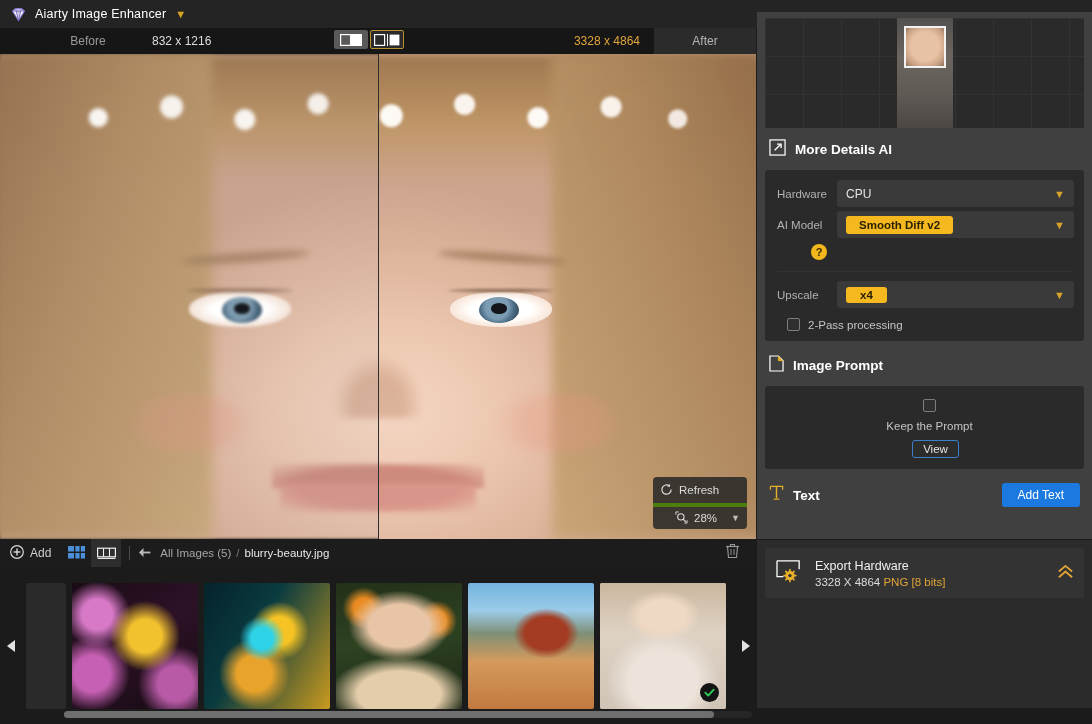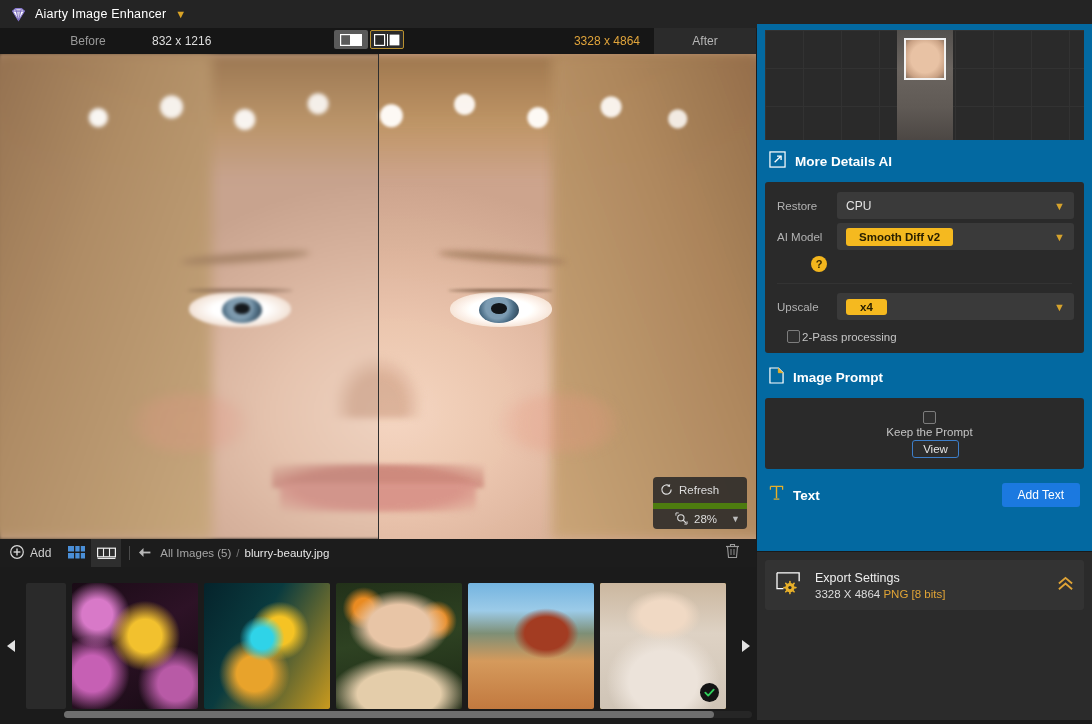--- a/index.html
+++ b/index.html
@@ -95,21 +95,21 @@
     background:radial-gradient(ellipse at 50% 20%, #d4958a 0 60%, rgba(212,149,138,0) 100%); filter:blur(2.4px); }
   .cheek { position:absolute; top:70%; width:16%; height:12%; border-radius:50%;
     background:radial-gradient(circle, rgba(226,150,132,.3) 0 55%, rgba(226,150,132,0) 100%); filter:blur(6px); }
   .cheek.l { left:17%; } .cheek.r { left:66%; }
   .half.left .portrait { filter:blur(1.5px) saturate(.97); }
   .half.right .portrait { filter:blur(.2px) contrast(1.04) saturate(1.03); }
 
   
   .zoomctl { position:absolute; right:9px; bottom:10px; width:94px; background:rgba(38,38,38,.86); border-radius:4px; z-index:9; }
   .zrow { display:flex; align-items:center; height:26px; padding:0 7px; gap:6px; font-size:11.5px; color:#dcdcdc; cursor:pointer; }
-  .zrow + .zrow { border-top:6px solid #4d7c0f;padding-left:22px; }
+  .zrow + .zrow { border-top:4px solid #4d7c0f;padding-left:22px; }
   .zcaret { margin-left:auto; font-size:9px; color:#bdbdbd; }
 
   
   .filebar { position:absolute; left:0; top:539px; width:756px; height:28px; background:#1c1c1c; display:flex; align-items:center; }
   .fb-btn { display:flex; align-items:center; gap:6px; height:28px; padding:0 10px; font-size:12px; color:#cfcfcf; cursor:pointer; }
   .fb-icon { width:30px; height:28px; display:flex; align-items:center; justify-content:center; cursor:pointer; }
   .fb-icon.active { background:#2e2e2e; }
   .fb-sep { width:1px; height:14px; background:#4a4a4a; margin:0 8px; }
   .crumb { font-size:11.5px; color:#a5a5a5; cursor:pointer; }
   .crumb .slash { color:#777; margin:0 5px; }
@@ -149,21 +149,21 @@
       linear-gradient(170deg,#223119 0%,#2e4222 45%,#1b2714 100%); }
   .art-duomo { background:
       radial-gradient(ellipse 26% 20% at 62% 40%, #a33c22 0 65%, rgba(163,60,34,0) 100%),
       linear-gradient(180deg,#74b4e0 0%, #9ccbe8 22%, #7e8f76 40%, #d59a5c 62%, #c2793f 100%); }
   .art-bride { background:
       radial-gradient(ellipse 30% 20% at 50% 26%, #f0d9c4 0 60%, rgba(240,217,196,0) 100%),
       radial-gradient(ellipse 45% 40% at 50% 78%, #ece3da 0 60%, rgba(236,227,218,0) 100%),
       linear-gradient(180deg,#cbb79f 0%, #ded2c4 40%, #cfc4b6 100%); }
 
   
-  .rpanel { position:absolute; left:757px; top:24px; width:335px; height:696px; background:#0369a1; }
+  .rpanel { position:absolute; left:757px; top:12px; width:335px; height:696px; background:#404040; }
   .navigator { position:relative; height:110px; margin:6px 8px 0 8px; background:#2a2a2a;
     background-image:linear-gradient(#323232 1px, transparent 1px), linear-gradient(90deg,#323232 1px, transparent 1px);
     background-size:38px 38px; overflow:hidden; }
   .nav-img { position:absolute; left:50%; top:0; transform:translateX(-50%); width:56px; height:110px;
     background:linear-gradient(180deg,#53504d 0%, #6b6560 35%, #605a55 70%, #4c4744 100%); }
   .nav-face { position:absolute; left:50%; top:8px; transform:translateX(-50%); width:42px; height:42px;
     border:2px solid #f2f2f2;
     background:radial-gradient(ellipse at 50% 48%, #e8c2a4 0 52%, #c9a184 78%, #8a7260 100%); }
 
   .sec-head { display:flex; align-items:center; gap:9px; padding:11px 0 10px 12px; }
@@ -174,21 +174,21 @@
   .select { flex:1; height:27px; background:#3a3a3a; border-radius:3px; display:flex; align-items:center; padding:0 9px; cursor:pointer; position:relative; }
   .select .val { font-size:12px; color:#e3e3e3; }
   .select .chev { margin-left:auto; color:#d6a32c; font-size:11px; }
   .pill { background:#f5b91f; color:#2a2000; font-size:11.5px; font-weight:bold; border-radius:3px; padding:3px 13px; }
   .pill.small { padding:2px 14px; }
   .desc-row { display:flex; align-items:flex-start; padding:3px 10px 4px 12px; }
   .help { width:16px; height:16px; border-radius:50%; background:#f3b61d; color:#3a2a00; font-size:11px; font-weight:bold;
     display:flex; align-items:center; justify-content:center; flex:none; margin-left:34px; margin-top:1px; cursor:pointer; }
   .desc { font-size:10.7px; line-height:1.35; color:#4f8fd6; margin-left:14px; }
   .divline { height:1px; background:#333; margin:7px 12px; }
-  .cbrow { display:flex; align-items:center; gap:2px; padding:4px 12px 2px 12px;text-align:right; }
+  .cbrow { display:flex; align-items:center; gap:8px; padding:4px 12px 2px 12px;text-align:right; }
   .cbox { width:13px; height:13px; border:1px solid #7d7d7d; border-radius:2px; background:#2f2f2f; flex:none; cursor:pointer; }
   .cblabel { font-size:11.5px; color:#c4c4c4; }
   .viewbtn { border:1px solid #3d7ec9; color:#e4e4e4; font-size:11.5px; border-radius:3px; padding:2px 10px; margin-left:12px; cursor:pointer; background:#2c2c2c; }
   .addtext { margin-left:auto; background:#1b79e0; color:#fff; font-size:12px; border-radius:3px; padding:5px 16px; cursor:pointer; }
   .sec-head.text-row { padding-right:12px; }
   .export { position:absolute; left:0; bottom:0; width:335px; height:169px; background:#2b2b2b; border-top:1px solid #1a1a1a; }
   .exp-card { display:flex; align-items:center; margin:8px; height:50px; background:#333333; border-radius:3px; padding:0 10px; cursor:pointer; }
   .exp-text { margin-left:12px; }
   .exp-t1 { font-size:12.5px; color:#efefef; }
   .exp-t2 { font-size:11.5px; color:#dcdcdc; margin-top:3px; }
@@ -405,21 +405,21 @@
             <rect x="1" y="1" width="16" height="16" fill="none" stroke="#ffffff" stroke-width="1.3"></rect>
             <path d="M6 12 L12.5 5.5" stroke="#ffffff" stroke-width="1.4"></path>
             <path d="M8.5 5.5 H12.8 V9.6" fill="none" stroke="#ffffff" stroke-width="1.4"></path>
           </svg>
       </span>
       <span class="sec-title">More Details AI</span>
     </div>
 
     <div class="card">
       <div class="frow">
-        <div class="flabel">Restore</div>
+        <div class="flabel">Hardware</div>
         <div class="select">
           <span class="val">CPU</span>
           <span class="chev">▼</span>
         </div>
       </div>
       <div class="frow">
         <div class="flabel">AI Model</div>
         <div class="select">
           <span class="pill">Smooth Diff v2</span>
           <span class="chev">▼</span>
@@ -477,21 +477,21 @@
         <span>
           <svg width="28" height="24" viewBox="0 0 30 26">
               <path d="M2 2 h24 v9" fill="none" stroke="#ffffff" stroke-width="1.4"></path>
               <path d="M2 2 v17 h7" fill="none" stroke="#ffffff" stroke-width="1.4"></path>
               <circle cx="16" cy="18" r="5" fill="#e8b02a"></circle>
               <circle cx="16" cy="18" r="1.8" fill="#2b2b2b"></circle>
               <path d="M16 11.5v2M16 22.5v2M9.5 18h2M20.5 18h2M11.5 13.5l1.4 1.4M19.1 21.1l1.4 1.4M20.5 13.5l-1.4 1.4M12.9 21.1l-1.4 1.4" stroke="#e8b02a" stroke-width="1.8" stroke-linecap="round"></path>
             </svg>
         </span>
         <span class="exp-text">
-          <span class="exp-t1" style="display:block">Export Settings</span>
+          <span class="exp-t1" style="display:block">Export Hardware</span>
           <span class="exp-t2" style="display:block">
             <span>3328 X 4864</span>
             <span class="o">PNG</span>
             <span class="o">[8 bits]</span>
           </span>
         </span>
         <span class="exp-chev">
           <svg width="17" height="16" viewBox="0 0 18 17">
               <path d="M2 8 L9 2 L16 8" fill="none" stroke="#e0a436" stroke-width="2"></path>
               <path d="M2 14 L9 8 L16 14" fill="none" stroke="#e0a436" stroke-width="2"></path>

